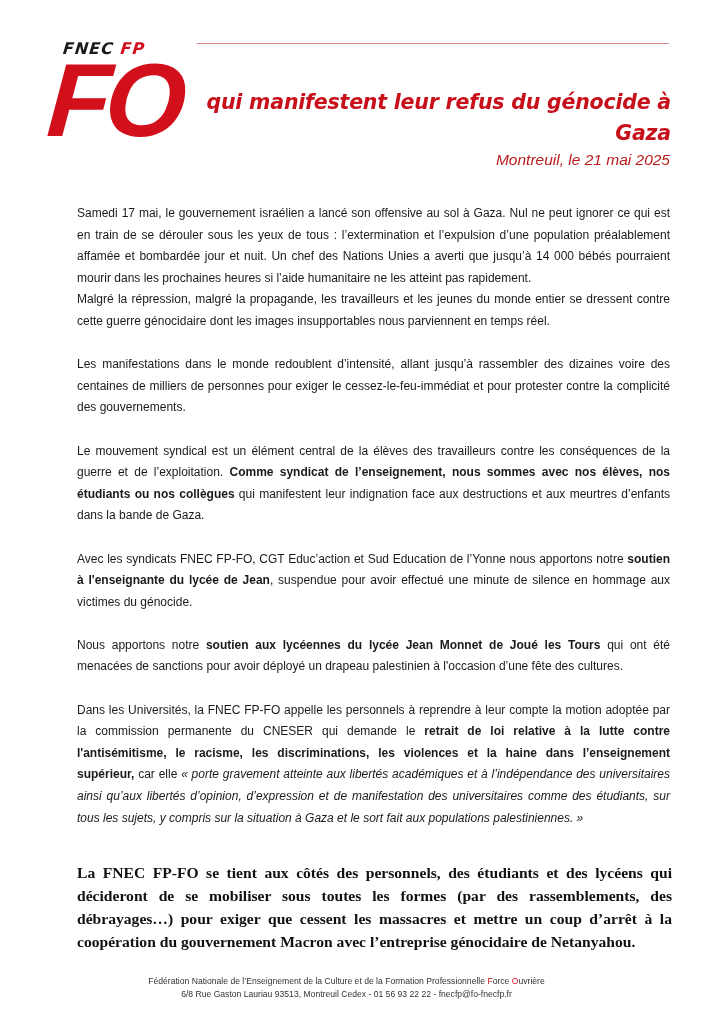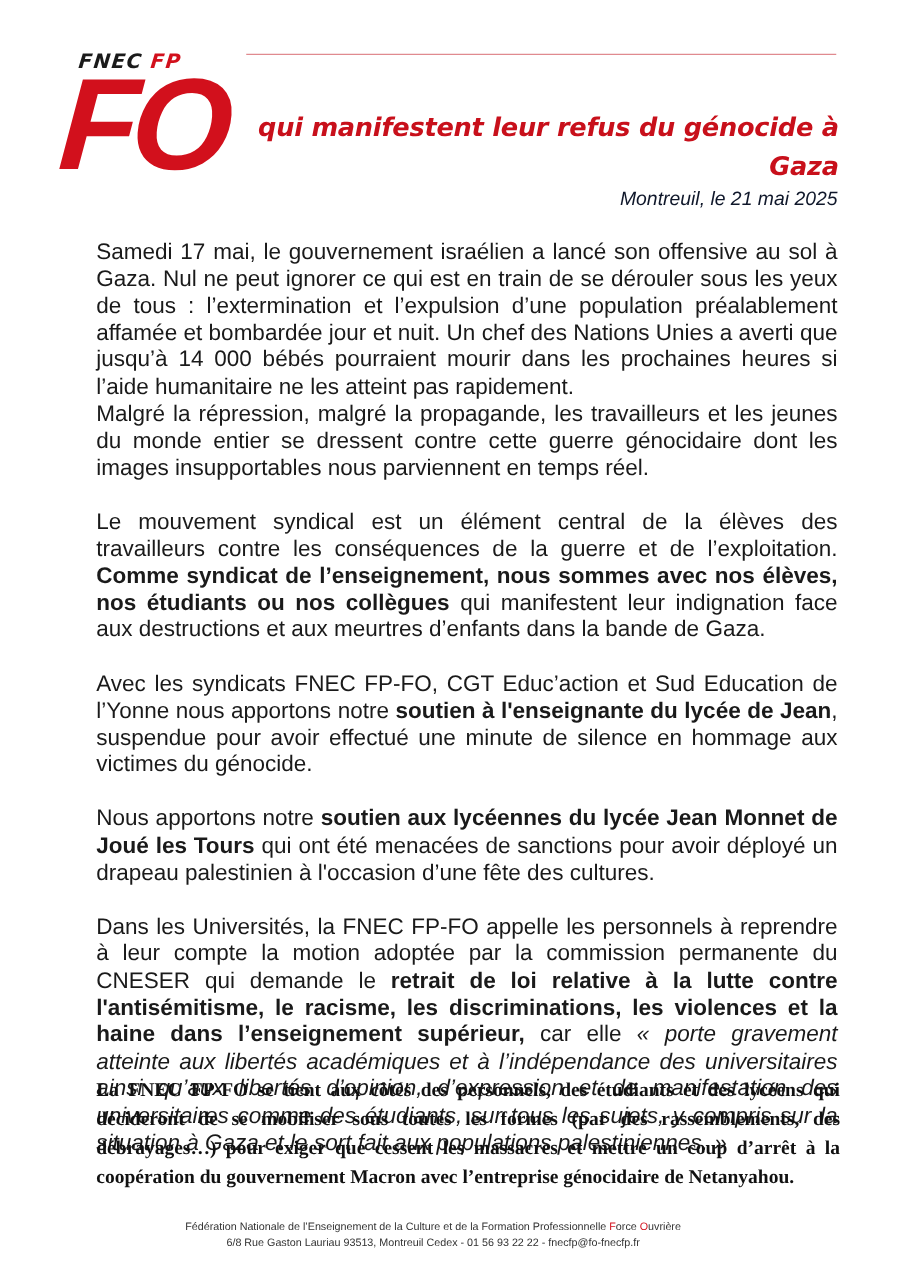--- a/index.html
+++ b/index.html
@@ -9,23 +9,23 @@
     .logo { position: absolute; left: 48px; top: 38px; width: 105px; height: 110px; }
     .logo-top { position: absolute; left: 15px; top: 2px; font-family: "DejaVu Sans", sans-serif; font-weight: bold; font-style: italic; font-size: 16px; letter-spacing: 1px; line-height: 18px; white-space: nowrap; transform: skewX(-6deg); }
     .logo-top .fnec { color: #1a1a1a; }
     .logo-top .fp { color: #d2101c; }
     .logo-fo { position: absolute; left: 0px; top: 16px; font-family: "Liberation Sans", sans-serif; font-weight: bold; font-style: italic; font-size: 104px; line-height: 92px; color: #d2101c; letter-spacing: -6px; transform: scaleY(1.0) skewX(-4deg); }
 
     .header-rule { position: absolute; left: 197px; top: 43px; width: 472px; height: 1px; background: #e08a8f; }
 
     .title { position: absolute; right: 52px; top: 56px; width: 500px; text-align: right; color: #c8101b; font-family: "DejaVu Sans", sans-serif; font-weight: bold; font-style: italic; font-size: 20.5px; line-height: 31px; letter-spacing: -0.2px; }
 
-    .date { position: absolute; right: 53px; top: 151px; font-family: "Liberation Sans", sans-serif; font-style: italic; font-size: 15.5px; color: #0f172a; }
+    .date { position: absolute; right: 53px; top: 151px; font-family: "Liberation Sans", sans-serif; font-style: italic; font-size: 15.5px; color: #b91c1c; }
 
-    .body { position: absolute; left: 77px; top: 191px; width: 593px; font-family: "Liberation Sans", sans-serif; font-size: 18px; line-height: 21.6px; color: #1a1a1a; text-align: justify; }
+    .body { position: absolute; left: 77px; top: 203px; width: 593px; font-family: "Liberation Sans", sans-serif; font-size: 12px; line-height: 21.6px; color: #1a1a1a; text-align: justify; }
     .body p { margin: 0; }
     .body p.gap { margin-top: 21.6px; }
     .body b { font-weight: bold; }
     .body i { font-style: italic; }
 
     .closing { position: absolute; left: 77px; top: 861px; width: 595px; font-family: Liberation Serif, serif; font-weight: bold; font-size: 15.6px; line-height: 23px; color: #111; text-align: justify; }
 
     .footer { position: absolute; left: 0; top: 975px; width: 693px; text-align: center; font-family: "Liberation Sans", sans-serif; font-size: 8.6px; line-height: 13px; color: #333; }
     .footer .red { color: #d2101c; }
   </style>
@@ -46,20 +46,21 @@
   <br>
   <span>qui manifestent leur refus du génocide à Gaza</span>
 </h1>
 
 <div class="date">Montreuil, le 21 mai 2025</div>
 
 <div class="body">
   <p>Samedi 17 mai, le gouvernement israélien a lancé son offensive au sol à Gaza. Nul ne peut ignorer ce qui est en train de se dérouler sous les yeux de tous : l’extermination et l’expulsion d’une population préalablement affamée et bombardée jour et nuit. Un chef des Nations Unies a averti que jusqu’à 14 000 bébés pourraient mourir dans les prochaines heures si l’aide humanitaire ne les atteint pas rapidement.</p>
   <p>Malgré la répression, malgré la propagande, les travailleurs et les jeunes du monde entier se dressent contre cette guerre génocidaire dont les images insupportables nous parviennent en temps réel.</p>
 
+  <p class="gap">Les manifestations dans le monde redoublent d’intensité, allant jusqu’à rassembler des dizaines voire des centaines de milliers de personnes pour exiger le cessez-le-feu-immédiat et pour protester contre la complicité des gouvernements.</p>
 
   <p class="gap"><span>Le mouvement syndical est un élément central de la élèves des travailleurs contre les conséquences de la guerre et de l’exploitation. </span><b>Comme syndicat de l’enseignement, nous sommes avec nos élèves, nos étudiants ou nos collègues</b><span> qui manifestent leur indignation face aux destructions et aux meurtres d’enfants dans la bande de Gaza.</span></p>
 
   <p class="gap"><span>Avec les syndicats FNEC FP-FO, CGT Educ’action et Sud Education de l’Yonne nous apportons notre </span><b>soutien à l'enseignante du lycée de Jean</b><span>, suspendue pour avoir effectué une minute de silence en hommage aux victimes du génocide.</span></p>
 
   <p class="gap"><span>Nous apportons notre </span><b>soutien aux lycéennes du lycée Jean Monnet de Joué les Tours</b><span> qui ont été menacées de sanctions pour avoir déployé un drapeau palestinien à l'occasion d’une fête des cultures.</span></p>
 
   <p class="gap"><span>Dans les Universités, la FNEC FP-FO appelle les personnels à reprendre à leur compte la motion adoptée par la commission permanente du CNESER qui demande le </span><b>retrait de loi relative à la lutte contre l'antisémitisme, le racisme, les discriminations, les violences et la haine dans l’enseignement supérieur,</b><span> car elle </span><i>« porte gravement atteinte aux libertés académiques et à l’indépendance des universitaires ainsi qu’aux libertés d’opinion, d’expression et de manifestation des universitaires comme des étudiants, sur tous les sujets, y compris sur la situation à Gaza et le sort fait aux populations palestiniennes. »</i></p>
 </div>
 

